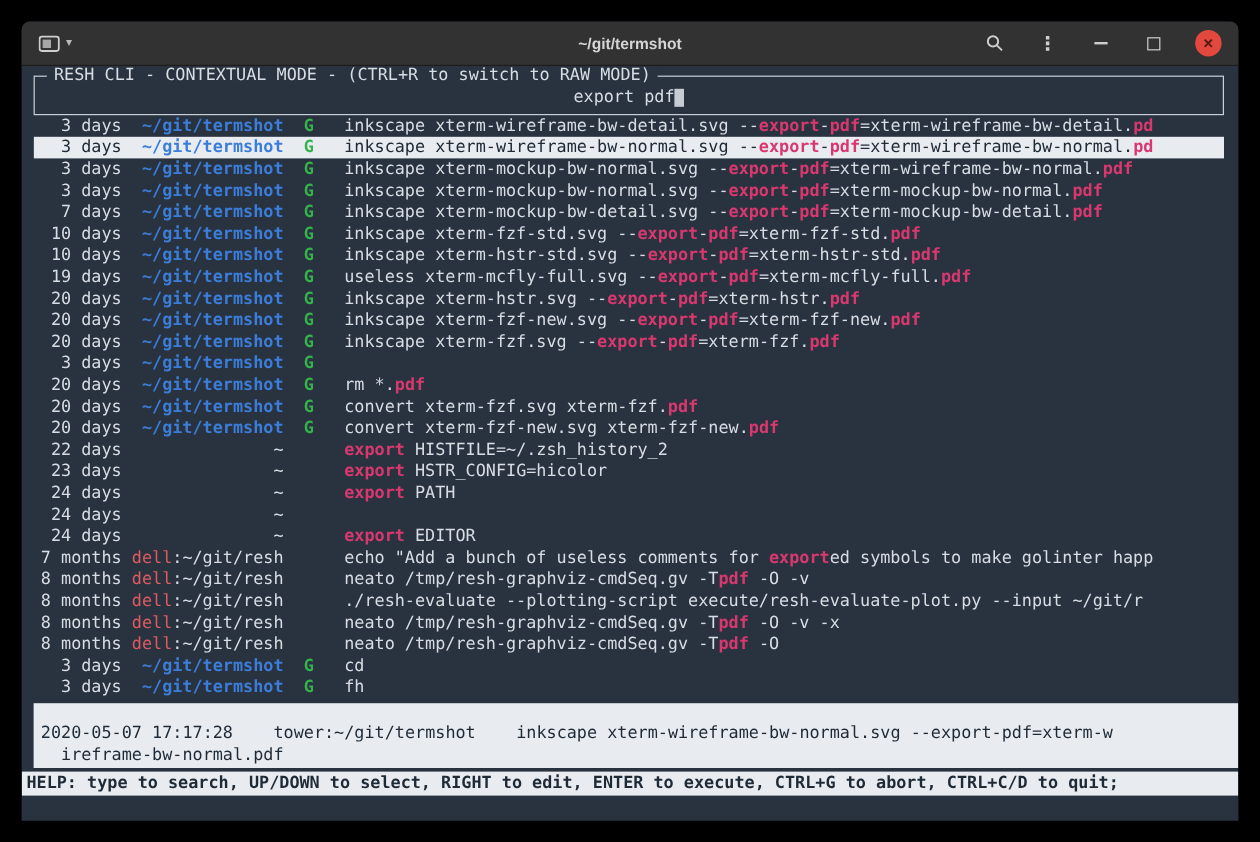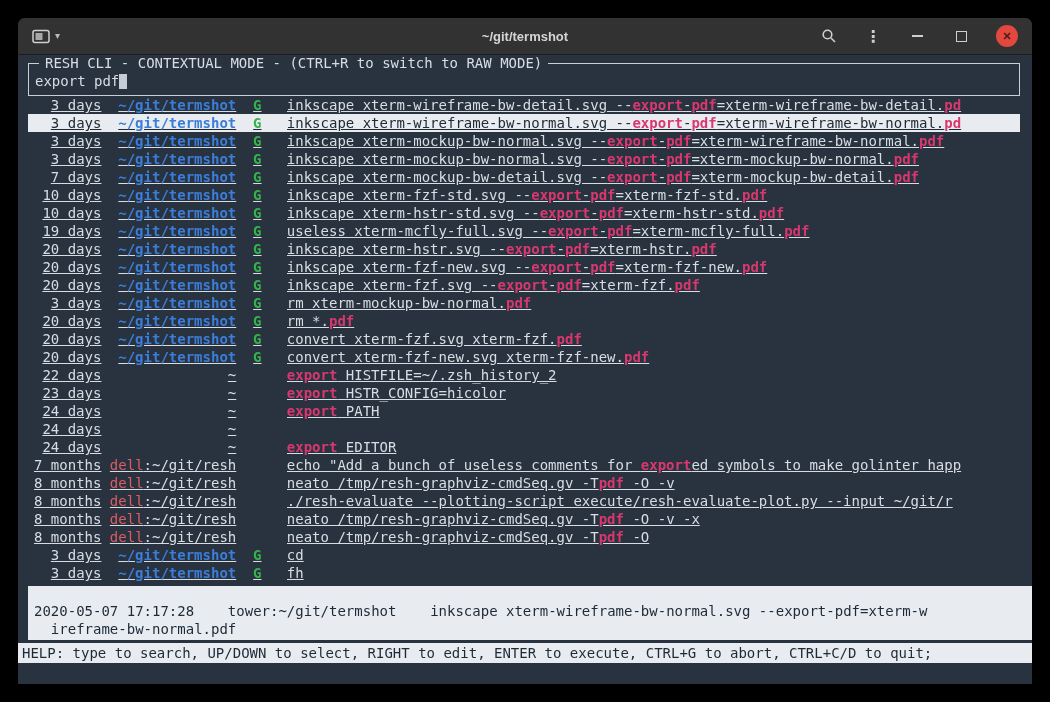--- a/index.html
+++ b/index.html
@@ -45,47 +45,47 @@
     font:14px/18px "DejaVu Sans Mono",monospace;
   }
   .searchbox{
     margin:2px 12px 0 10px;border:1px solid #c9cfd6;position:relative;
     padding:8px 6px 5px;
   }
   .box-title{
     position:absolute;top:-10px;left:10px;background:var(--terminal-bg,#293340);
     padding:0 6px;white-space:pre;
   }
-  .query{white-space:pre;height:18px;}
+  .query{white-space:pre;height:18px;text-align:center;}
   .cursor{display:inline-block;width:8px;height:15px;background:#c6ccd3;vertical-align:text-bottom;}
   
   .theader{margin:8px 12px 0 10px;padding-left:6px;}
   .hline{display:inline-flex;border-bottom:1px solid var(--terminal-fg,#d8dde3);padding-bottom:1px;}
   .col-time{width:8ch;text-align:right;white-space:pre;flex:none;}
   .col-host{width:15ch;text-align:right;margin-left:1ch;white-space:pre;flex:none;}
   .col-flags{width:4ch;margin-left:1ch;padding-left:1ch;white-space:pre;flex:none;
              color:var(--accent-green,#36b24a);font-weight:bold;}
   .col-cmd{flex:1;white-space:pre;overflow:hidden;}
   .theader .col-flags{color:inherit;font-weight:normal;padding-left:0;width:5ch;}
   .theader .col-cmd{flex:none;padding-left:1ch;overflow:visible;}
   .rows{margin:0 12px 0 10px;flex:0 0 auto;overflow:hidden;}
-  .hrow{display:flex;height:18px;padding-left:6px;cursor:pointer;text-decoration:underline;}
+  .hrow{display:flex;height:18px;padding-left:6px;cursor:pointer;}
   .hrow .blue{color:var(--accent-blue,#3b7dd8);font-weight:bold;}
   .hrow .red{color:var(--host-red,#de5b62);}
   .hl{color:var(--match-pink,#d9386f);font-weight:bold;}
   .selected{background:var(--selected-bg,#e8ecf1);color:var(--selected-fg,#202b35);}
   
   .detail{
     margin:4px 0 0 10px;background:var(--selected-bg,#e8ecf1);
     color:#1e2a36;padding:16px 4px 2px 6px;
   }
   .dline{height:18px;white-space:pre;overflow:hidden;}
   .help{
     margin-top:3px;background:var(--selected-bg,#e8ecf1);color:#1e2a36;
-    height:20px;line-height:20px;padding:0 4px 0 4px;white-space:pre;overflow:hidden;
+    height:20px;line-height:20px;padding:0 4px 0 4px;white-space:pre;overflow:hidden;font-weight:bold;
   }
 </style>
 </head>
 <body>
 
 <div class="window">
 
   <div class="titlebar">
     <div class="tb-left">
       <button class="tb-btn">
@@ -191,21 +191,20 @@
         <div class="hrow">
           <span class="col-time">20 days</span>
           <span class="col-host"><span class="blue">~/git/termshot</span></span>
           <span class="col-flags">G</span>
           <span class="col-cmd"><span>inkscape xterm-fzf.svg --</span><span class="hl">export</span><span>-</span><span class="hl">pdf</span><span>=xterm-fzf.</span><span class="hl">pdf</span></span>
         </div>
         <div class="hrow">
           <span class="col-time">3 days</span>
           <span class="col-host"><span class="blue">~/git/termshot</span></span>
           <span class="col-flags">G</span>
-          <span class="col-cmd"><span>rm xterm-mockup-bw-normal.</span><span class="hl">pdf</span></span>
         </div>
         <div class="hrow">
           <span class="col-time">20 days</span>
           <span class="col-host"><span class="blue">~/git/termshot</span></span>
           <span class="col-flags">G</span>
           <span class="col-cmd"><span>rm *.</span><span class="hl">pdf</span></span>
         </div>
         <div class="hrow">
           <span class="col-time">20 days</span>
           <span class="col-host"><span class="blue">~/git/termshot</span></span>

